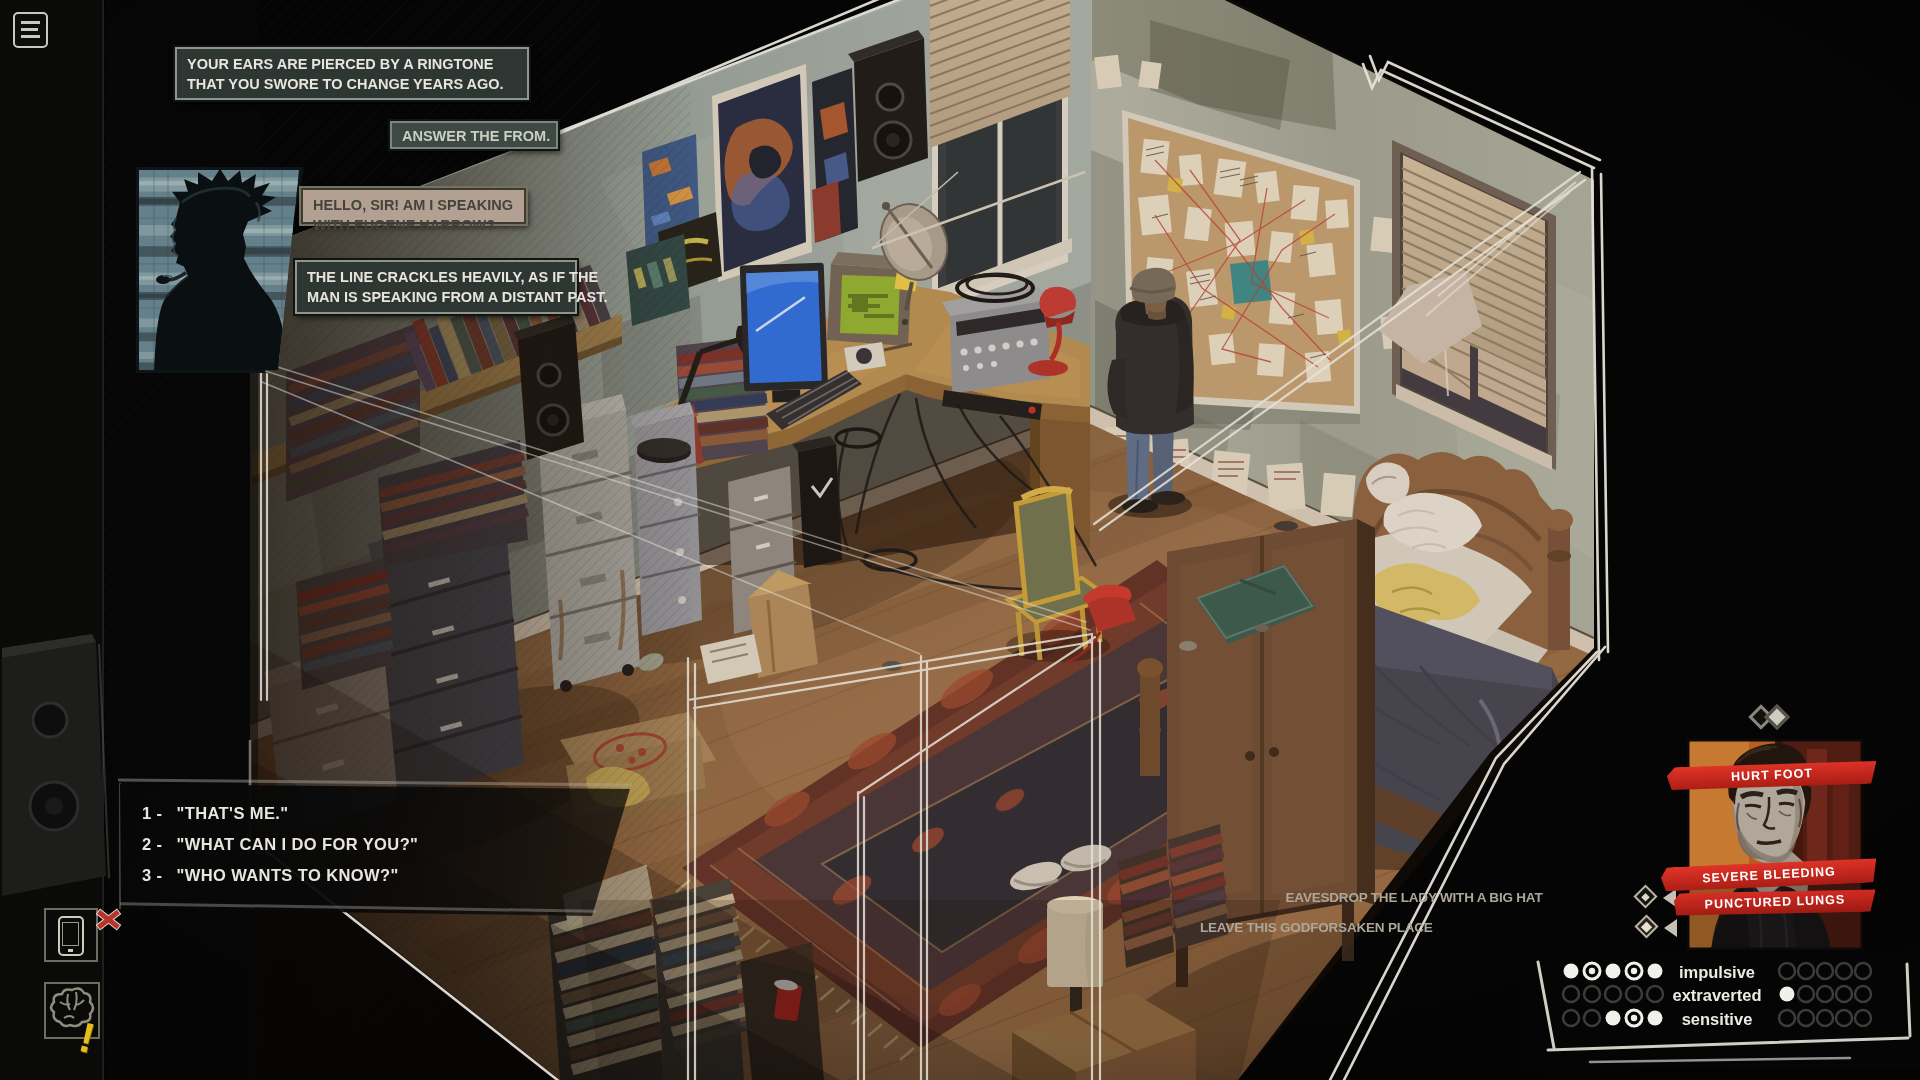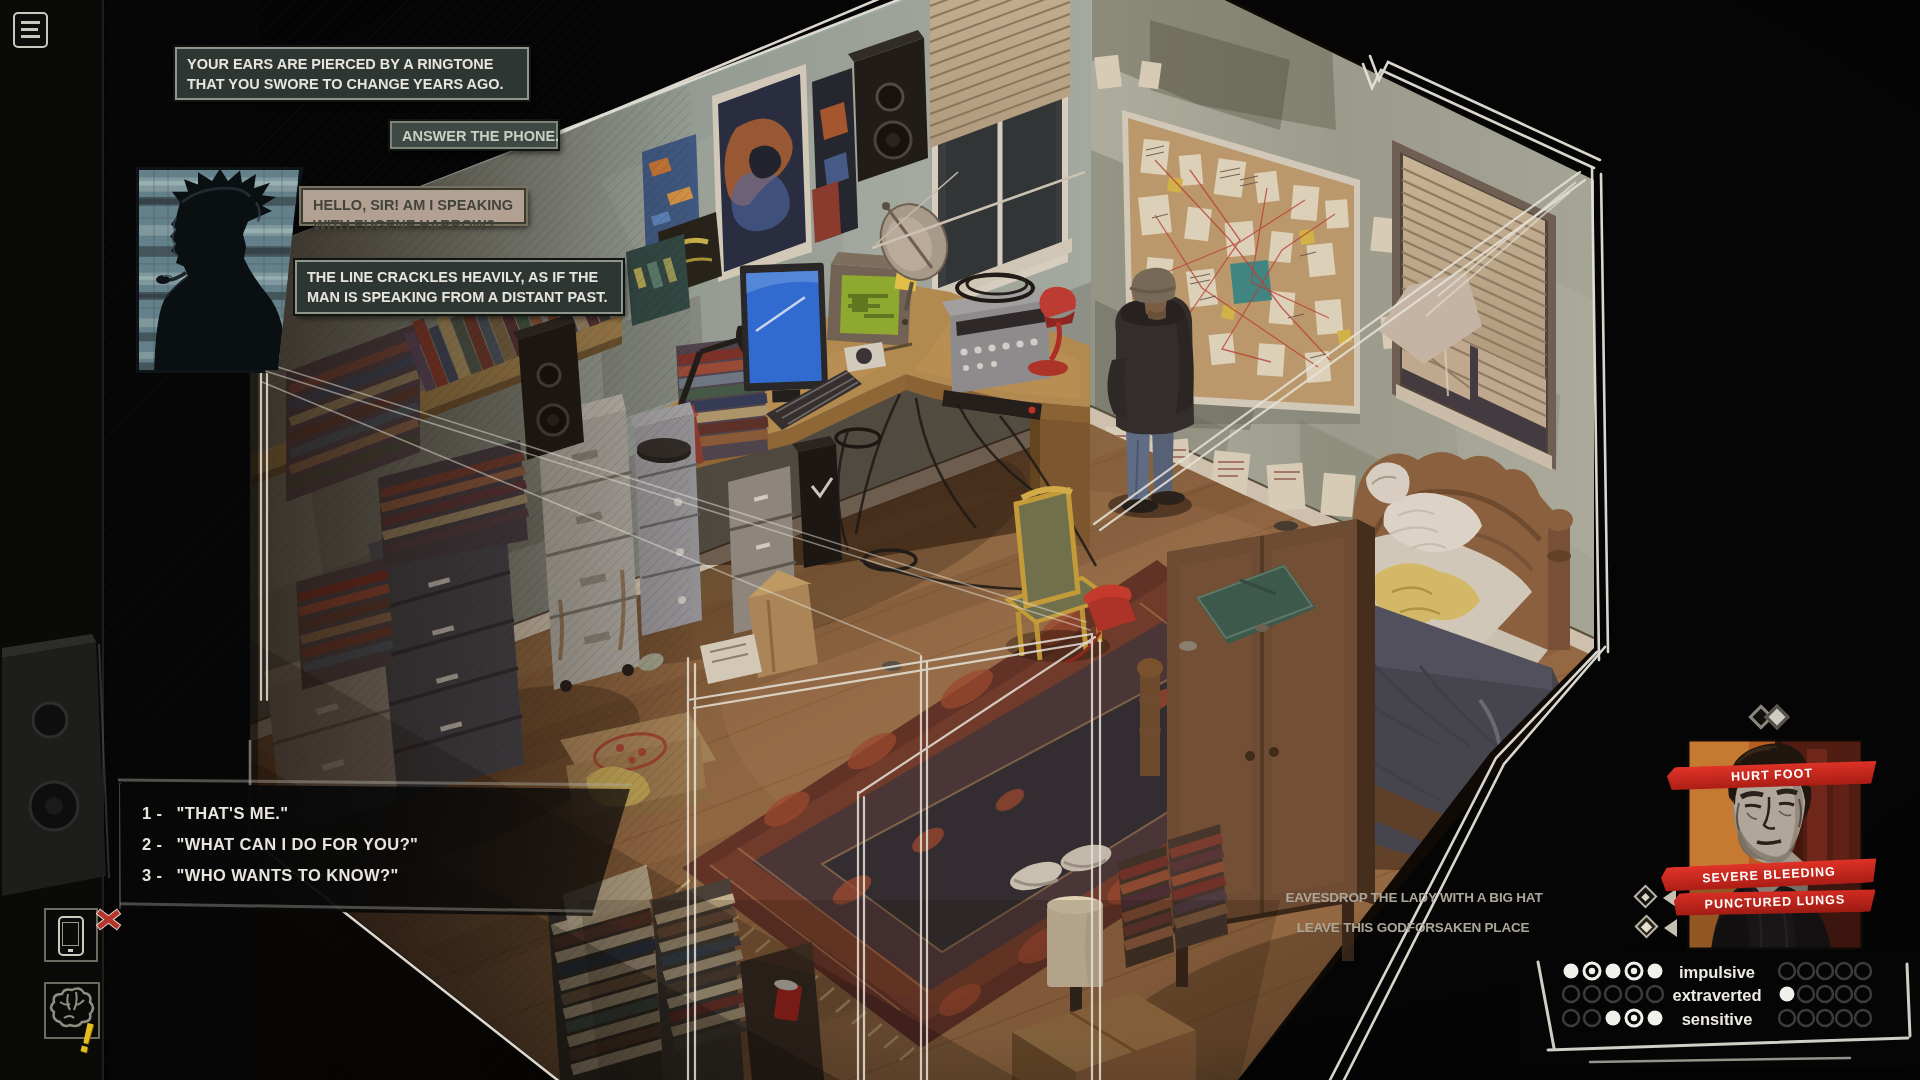--- a/index.html
+++ b/index.html
@@ -916,21 +916,21 @@
 <div class="abs" style="left:119px;top:783px;width:2px;height:126px;background:rgba(170,170,160,0.35)"></div>
 
 <div class="abs" style="left:13px;top:12px;width:35px;height:36px;border:2px solid #c9c9c0;border-radius:5px;background:#0d0d0c">
 <div class="abs" style="left:6px;top:7px;width:19px;height:3px;background:#c9c9c0"></div>
 <div class="abs" style="left:6px;top:14px;width:17px;height:3px;background:#c9c9c0"></div>
 <div class="abs" style="left:6px;top:21px;width:19px;height:3px;background:#c9c9c0"></div>
 </div>
 
 <div class="sbox" style="left:139px;top:47px;width:354px;height:53px;margin-left:36px;">YOUR EARS ARE PIERCED BY A RINGTONE<br>THAT YOU SWORE TO CHANGE YEARS AGO.</div>
 
-<div class="sbox" style="left:390px;top:121px;width:168px;height:28px;background:#3e4844;color:#c9cfc3;border-color:#7f857b;padding:4px 10px;font-size:14.5px;">ANSWER THE PHONE.</div>
+<div class="sbox" style="left:390px;top:121px;width:168px;height:28px;background:#3e4844;color:#c9cfc3;border-color:#7f857b;padding:4px 10px;font-size:14.5px;">ANSWER THE FROM.</div>
 
 <svg class="abs" style="left:136px;top:167px" width="168" height="206" viewBox="0 0 168 234" preserveAspectRatio="none">
 <defs>
         <clipPath id="cpPort">
           <polygon points="3,3 163,3 142,231 3,231"></polygon>
         </clipPath>
         <pattern id="hatch2" width="8" height="8" patternUnits="userSpaceOnUse" patternTransform="rotate(45)">
           <line x1="0" y1="0" x2="0" y2="8" stroke="rgba(80,80,72,0.10)" stroke-width="1.5"></line>
         </pattern>
 <pattern id="hatch" width="7" height="7" patternUnits="userSpaceOnUse" patternTransform="rotate(45)">
@@ -983,21 +983,21 @@
 
 <path d="M50,120 Q38,130 28,128" stroke="#1a242a" stroke-width="4" fill="none"></path>
 <ellipse cx="27" cy="128" rx="7" ry="5" fill="#0c1215"></ellipse>
 <path d="M27,124 q6,-2 10,2" stroke="#46565c" stroke-width="2" fill="none"></path>
 <path d="M120,40 q6,10 2,22" stroke="#2e3c42" stroke-width="2.5" fill="none" opacity="0.8"></path>
 </g>
 </svg>
 
 <div class="sbox" style="left:301px;top:188px;width:225px;height:36px;background:#b2a093;color:#42443a;border-color:#3b3b31;box-shadow:0 0 0 2px #78705f, 3px 4px 6px rgba(0,0,0,0.6);">HELLO, SIR! AM I SPEAKING<br>WITH EUGENE HARROW?</div>
 
-<div class="sbox" style="left:295px;top:260px;width:328px;height:54px;">THE LINE CRACKLES HEAVILY, AS IF THE<br>MAN IS SPEAKING FROM A DISTANT PAST.</div>
+<div class="sbox" style="left:295px;top:260px;width:282px;height:54px;">THE LINE CRACKLES HEAVILY, AS IF THE<br>MAN IS SPEAKING FROM A DISTANT PAST.</div>
 
 <div class="abs" style="left:119px;top:781px;width:514px;height:137px;
  clip-path:polygon(1px 3px,511px 8px,473px 135px,2px 128px);
  background:linear-gradient(100deg, rgba(7,7,7,0.98) 0%, rgba(9,9,9,0.95) 45%, rgba(12,10,9,0.72) 100%);"></div>
 <div class="abs" style="left:118px;top:781px;width:514px;height:3px;background:rgba(170,170,160,0.45);transform:rotate(0.55deg)"></div>
 <div class="abs" style="left:120px;top:906px;width:476px;height:3px;background:rgba(170,170,160,0.4);transform:rotate(0.9deg)"></div>
 <div class="abs" style="left:142px;top:804px;color:#e8e6de;font-weight:bold;font-size:16.5px;letter-spacing:0.4px;"><span>1 -</span><span style="margin-left:14px">"THAT'S ME."</span></div>
 <div class="abs" style="left:142px;top:835px;color:#e8e6de;font-weight:bold;font-size:16.5px;letter-spacing:0.4px;"><span>2 -</span><span style="margin-left:14px">"WHAT CAN I DO FOR YOU?"</span></div>
 <div class="abs" style="left:142px;top:866px;color:#e8e6de;font-weight:bold;font-size:16.5px;letter-spacing:0.4px;"><span>3 -</span><span style="margin-left:14px">"WHO WANTS TO KNOW?"</span></div>
 
@@ -1023,21 +1023,21 @@
 </div>
 
 <div class="abs" style="left:80px;top:1014px;color:#e4bd1e;font-size:42px;font-weight:bold;transform:rotate(14deg);text-shadow:1px 1px 0 #7a6008">!</div>
 
 <div class="abs" style="left:1200px;top:890px;width:428px;text-align:center;color:#ada79a;font-weight:bold;font-size:13.5px;letter-spacing:-0.2px;">EAVESDROP THE LADY WITH A BIG HAT</div>
 <div class="abs" style="left:1637px;top:888px;width:17px;height:17px;border:2.5px solid #b9b5a8;background:#15130f;transform:rotate(45deg)">
       <div class="abs" style="left:4px;top:4px;width:6px;height:6px;background:#d9d5c8"></div>
     </div>
 <div class="abs" style="left:1663px;top:889px;width:0;height:0;border-right:13px solid #c4c0b4;border-top:9.5px solid transparent;border-bottom:9.5px solid transparent;"></div>
 
-<div class="abs" style="left:1200px;top:920px;width:426px;text-align:center;color:#ada79a;font-weight:bold;font-size:13.5px;letter-spacing:-0.2px;">LEAVE THIS GODFORSAKEN PLACE</div>
+<div class="abs" style="left:1200px;top:920px;width:426px;text-align:left;color:#ada79a;font-weight:bold;font-size:13.5px;letter-spacing:-0.2px;">LEAVE THIS GODFORSAKEN PLACE</div>
 <div class="abs" style="left:1638px;top:918px;width:17px;height:17px;border:2.5px solid #b9b5a8;background:#2a2217;transform:rotate(45deg)">
       <div class="abs" style="left:3px;top:3px;width:8px;height:8px;background:#e4e0d4"></div>
     </div>
 <div class="abs" style="left:1664px;top:919px;width:0;height:0;border-right:13px solid #c4c0b4;border-top:9.5px solid transparent;border-bottom:9.5px solid transparent;"></div>
 
 <svg class="abs" style="left:1687px;top:739px" width="176" height="211" viewBox="0 0 176 211">
 <rect x="0" y="0" width="176" height="211" fill="#3a1510"></rect>
 <rect x="2" y="2" width="86" height="207" fill="#d06a28"></rect>
 <rect x="2" y="2" width="60" height="207" fill="#e08a38"></rect>
 <rect x="96" y="2" width="78" height="207" fill="#581f16"></rect>

